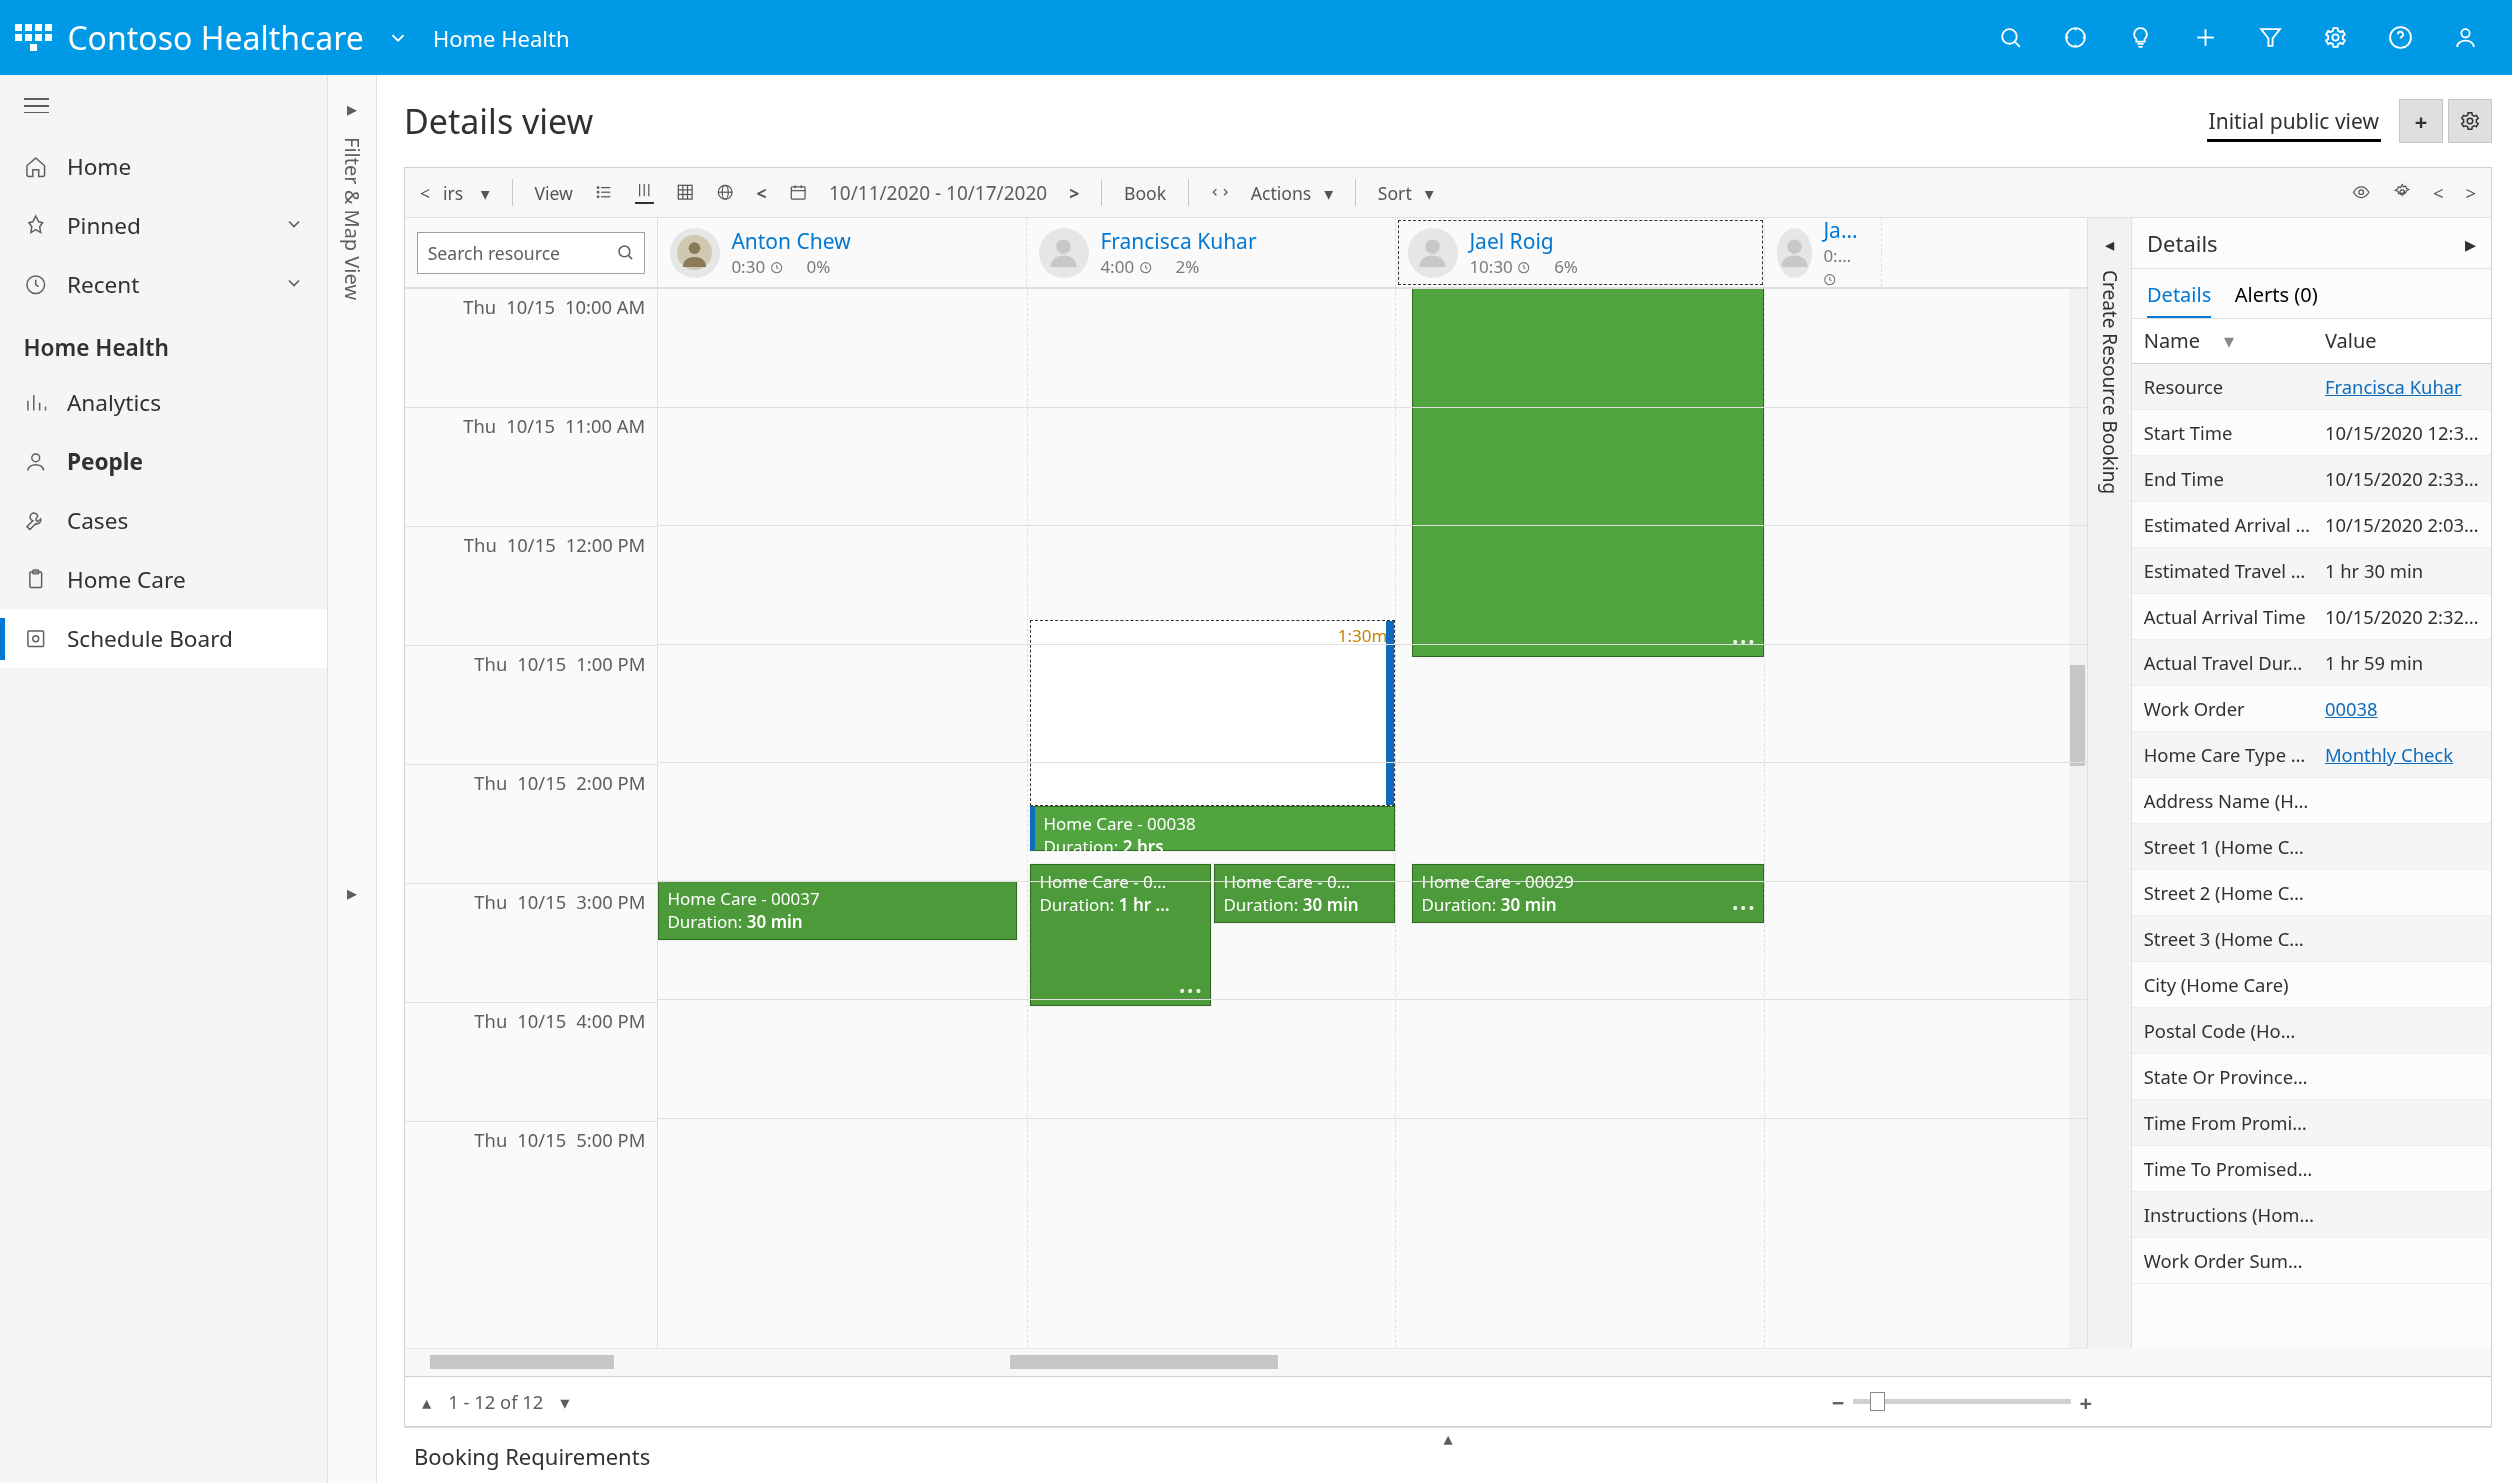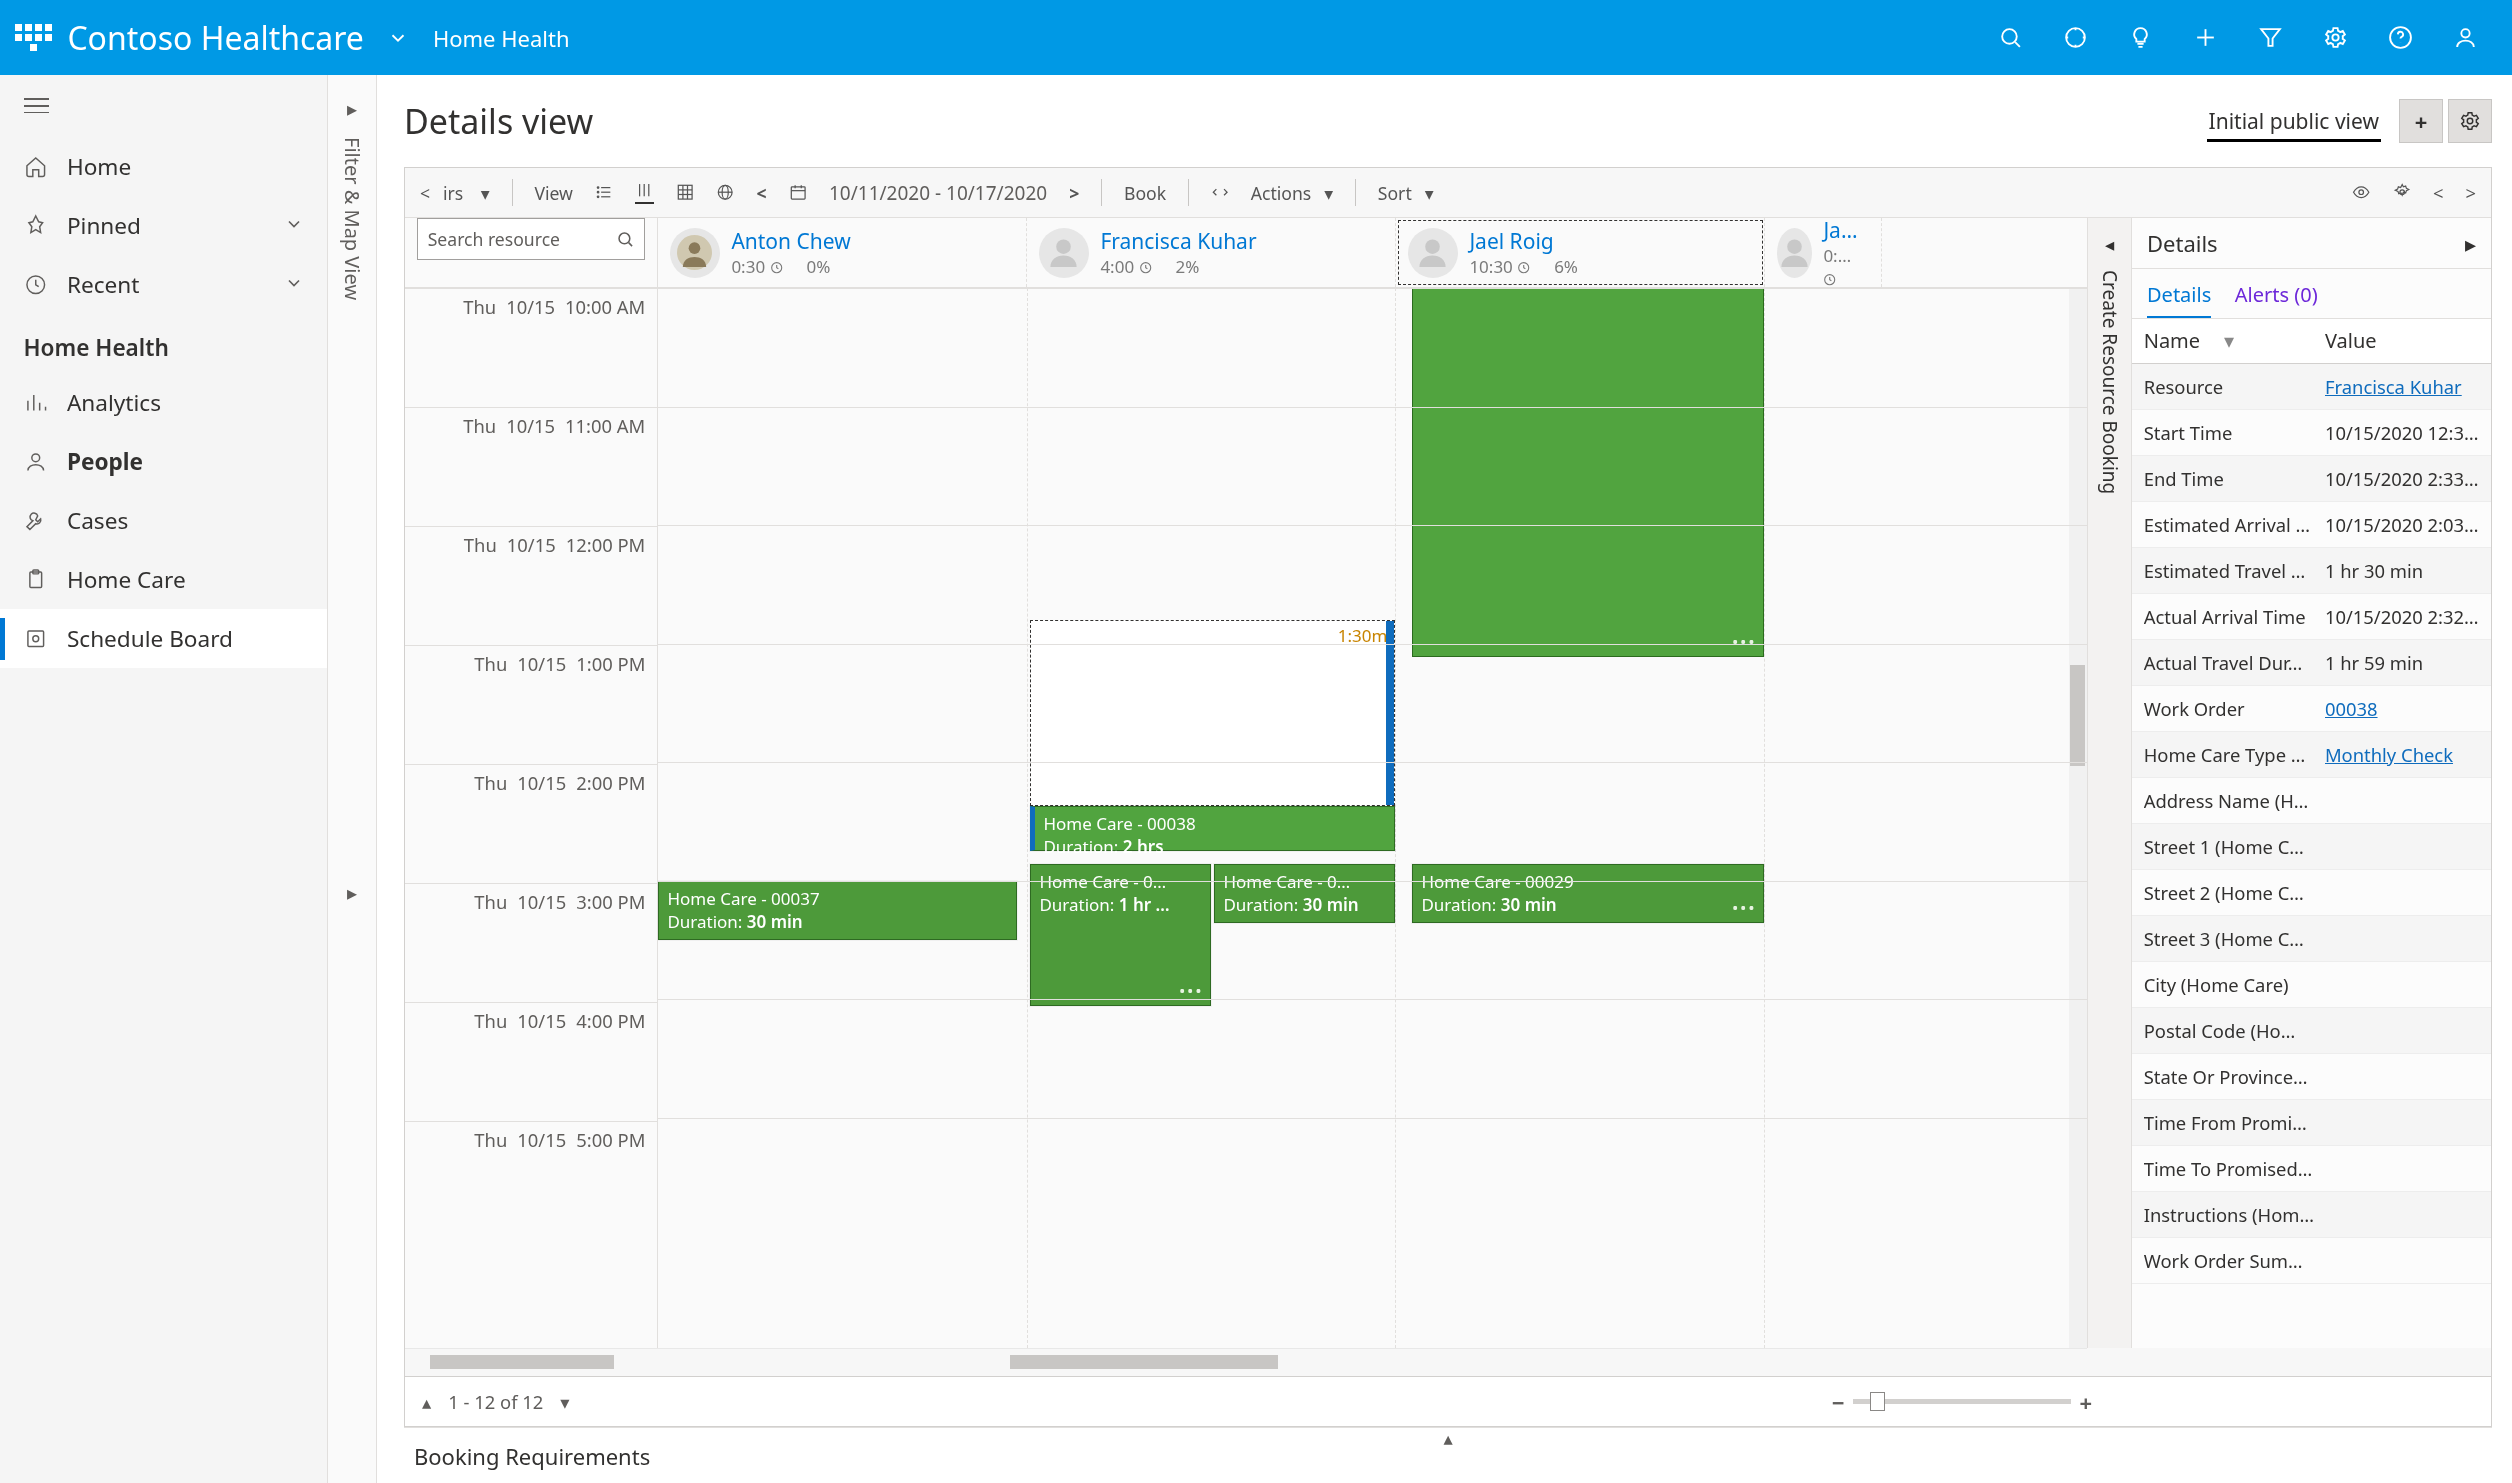--- a/index.html
+++ b/index.html
@@ -52,21 +52,21 @@
 .toolbar .sep { width:0.8px; height:27px; background:#c8c6c4; }
 .toolbar .tbtn { display:flex; align-items:center; gap:8.4px; }
 .toolbar .viewbtn.active { border-bottom:2.5px solid #323130; padding-bottom:3.4px; }
 .toolbar .date { font-size:19px; color:#605e5c; }
 .toolbar svg{ width:18.4px; height:18.4px; stroke:#555; fill:none; stroke-width:1.6; }
 .toolbar .right { margin-left:auto; display:flex; gap:22px; align-items:center; }
 
 
 .schedule { flex:1; display:flex; min-height:0; }
 .timepanel { width:253px; border-right:0.8px solid #e1dfdd; display:flex; flex-direction:column; background:#fafafa; }
-.searchrow { height:70px; display:flex; padding:0 11.7px; gap:6.7px; border-bottom:0.8px solid #e1dfdd; }
+.searchrow { height:70px; display:flex; align-items:center; padding:0 11.7px; gap:6.7px; border-bottom:0.8px solid #e1dfdd; }
 .searchbox { flex:1; height:42px; border:0.8px solid #a19f9d; background:#fff; display:flex; align-items:center; padding:0 10px; color:#605e5c; font-size:17.6px; justify-content:space-between; }
 .timerows { flex:1; overflow:hidden; position:relative; }
 .timerow { height:119px; display:flex; align-items:flex-start; justify-content:flex-end; padding:5px 11.7px 0 0; color:#605e5c; font-size:18.4px; border-top:0.8px solid #e1dfdd; gap:10px;}
 .timerow span.day { }
 .timerow span.date { }
 
 .gridwrap { flex:1; display:flex; flex-direction:column; min-width:0; position:relative; }
 .rescols { display:flex; height:70px; border-bottom:0.8px solid #e1dfdd; background:#fafafa; }
 .rescol { width:369px; flex:0 0 369px; border-right:0.8px dashed #e1dfdd; display:flex; align-items:center; gap:11.7px; padding:0 11.7px; position:relative; }
 .rescol.sel { outline:1.7px dashed #323130; outline-offset:-3.4px; }
@@ -92,21 +92,21 @@
 
 
 .createstrip { width:44px; background:#f3f2f1; border-left:0.8px solid #e1dfdd; display:flex; flex-direction:column; align-items:center; padding-top:13.4px; }
 .createstrip .caret { font-size:18.4px; padding-bottom:13.4px; }
 .createstrip .v { writing-mode:vertical-lr; font-size:19px; color:#323130; }
 
 
 .details { width:360px; border-left:0.8px solid #e1dfdd; background:#fcfcfc; display:flex; flex-direction:column; }
 .details .hdr { display:flex; align-items:center; padding:10px 15px; font-size:22px; border-bottom:0.8px solid #e1dfdd; justify-content:space-between; }
 .details .tabs { display:flex; gap:23.5px; padding:11.7px 15px 0; border-bottom:0.8px solid #e1dfdd; }
-.details .tab { font-size:20px; padding-bottom:8.4px; color:#6d28d9;}
+.details .tab { font-size:20px; padding-bottom:8.4px; color:#000000;}
 .details .tab.active { color:#0078d4; border-bottom:2.5px solid #0078d4; }
 .details .table { flex:1; overflow-y:auto; }
 .drow { display:flex; border-bottom:0.8px solid #ededed; padding:10px 11.7px; font-size:18.4px; align-items:center; }
 .drow:nth-child(odd){ background:#f5f5f5; }
 .drow .k { width:54%; color:#323130; white-space:nowrap; overflow:hidden; text-overflow:ellipsis; }
 .drow .v { flex:1; color:#323130; white-space:nowrap; overflow:hidden; text-overflow:ellipsis; }
 .drow .v.link { color:#0f6cbd; text-decoration:underline; }
 .tblhead { display:flex; border-bottom:0.8px solid #d2d0ce; padding:8.4px 11.7px; font-size:20px; background:#fff; font-weight:400;}
 .tblhead .k { width:54%; display:flex; align-items:center; gap:6.7px;}
 

